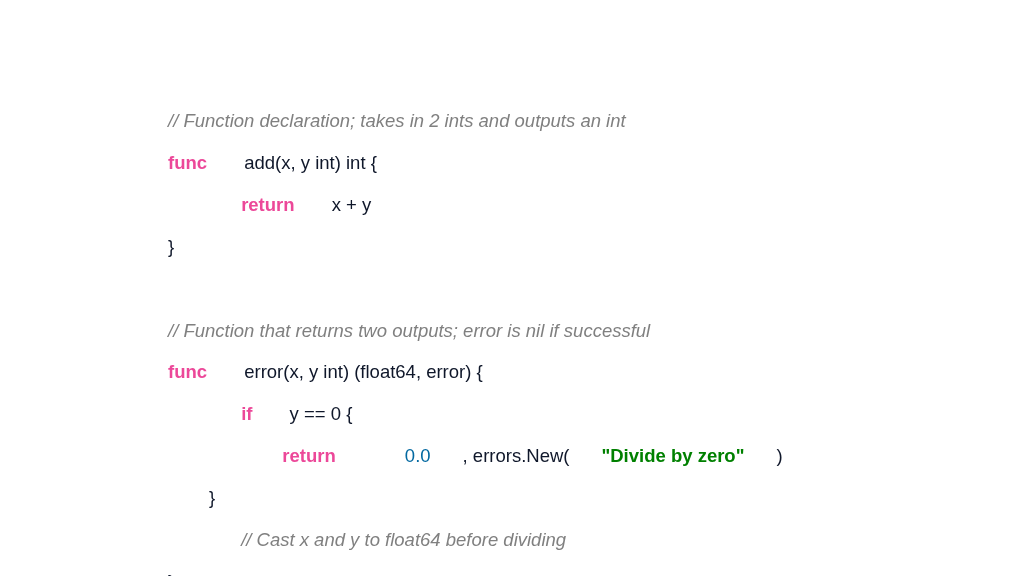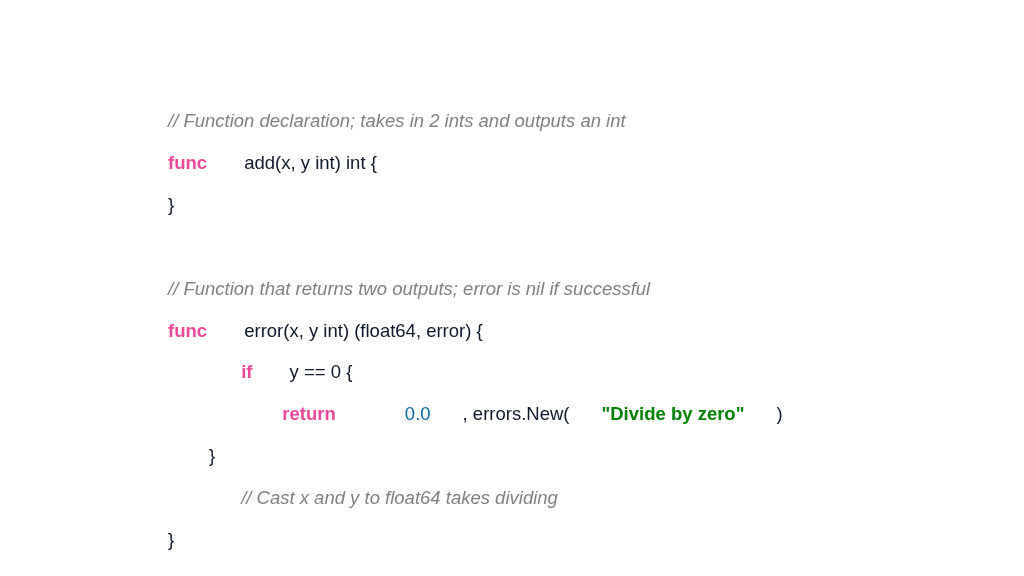--- a/index.html
+++ b/index.html
@@ -19,22 +19,23 @@
     .number { color: #0369a1; }
     .plain { color: #0f172a; }
     .blank { height: 26px; }
   </style>
 </head>
 <body>
 
 <div id="code-container">
     <div class="line"><span class="comment">// Function declaration; takes in 2 ints and outputs an int</span></div>
     <div class="line"><span class="keyword">func</span><span class="plain"> add(x, y int) int {</span></div>
+    <div class="line"><span class="plain">        </span><span class="keyword">return</span><span class="plain"> x + y</span></div>
     <div class="line"><span class="plain">}</span></div>
     <div class="blank"></div>
     <div class="line"><span class="comment">// Function that returns two outputs; error is nil if successful</span></div>
     <div class="line"><span class="keyword">func</span><span class="plain"> error(x, y int) (float64, error) {</span></div>
     <div class="line"><span class="plain">        </span><span class="keyword">if</span><span class="plain"> y == 0 {</span></div>
     <div class="line"><span class="plain">                </span><span class="keyword">return</span><span class="plain"> </span><span class="number">0.0</span><span class="plain">, errors.New(</span><span class="string">"Divide by zero"</span><span class="plain">)</span></div>
     <div class="line"><span class="plain">        }</span></div>
-    <div class="line"><span class="plain">        </span><span class="comment">// Cast x and y to float64 takes dividing</span></div>
+    <div class="line"><span class="plain">        </span><span class="comment">// Cast x and y to float64 before dividing</span></div>
     <div class="line"><span class="plain">}</span></div>
   </div>
 
 </body></html>

